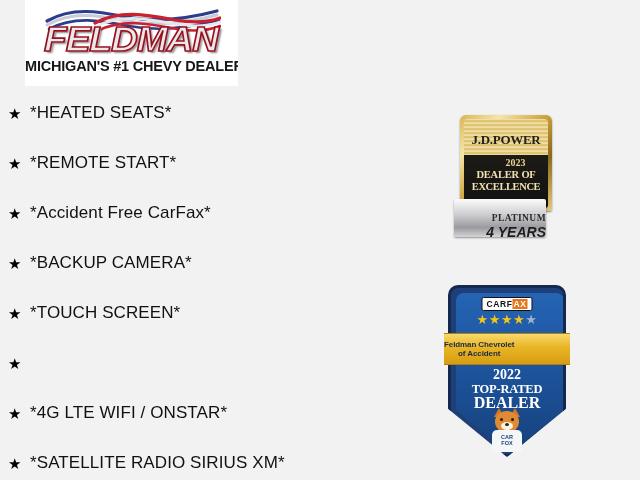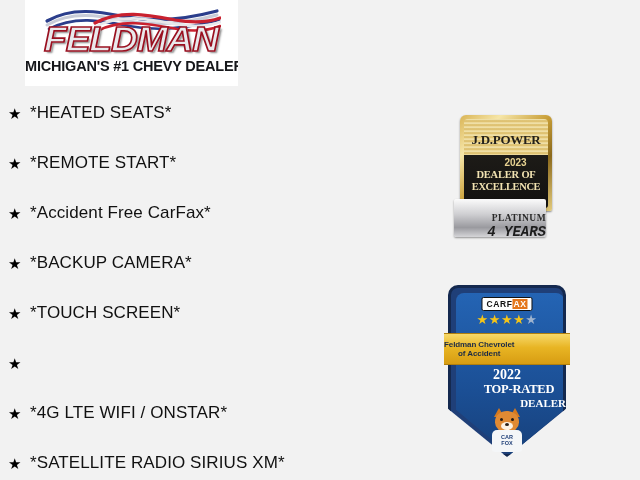--- a/index.html
+++ b/index.html
@@ -168,21 +168,21 @@
     top: 40px;
     right: 4px;
     bottom: 3px;
     background: linear-gradient(180deg,#1d1b17 0%,#121110 100%);
     border-radius: 0 0 3px 3px;
     text-align: center;
     padding-top: 2px;
     box-sizing: border-box;
   }
   .jdp-year {
-    font-family: Liberation Sans, sans-serif;
+    font-family: Liberation Serif, serif;
     font-weight: bold;
     font-size: 10px;
     color: #e7d291;
     line-height: 12px;
     margin-left: 19px;
   }
   .jdp-dealer {
     font-family: "Liberation Serif", serif;
     font-weight: bold;
     font-size: 10.5px;
@@ -213,21 +213,21 @@
   }
   .jdp-platinum {
     font-family: "Liberation Serif", serif;
     font-weight: bold;
     font-size: 9.5px;
     color: #2a2a2a;
     letter-spacing: 0.4px;
     line-height: 12px;
   }
   .jdp-years {
-    font-family: Liberation Mono, monospace;
+    font-family: Liberation Sans, sans-serif;
     font-weight: bold;
     font-style: italic;
     font-size: 14px;
     color: #1d1d1d;
     line-height: 16px;
   }
 
   
   .cfx {
     position: absolute;
@@ -330,31 +330,30 @@
     left: 0;
     top: 97px;
     width: 118px;
     text-align: center;
     font-family: "Liberation Serif", serif;
     font-weight: bold;
     font-size: 12.5px;
     color: #ffffff;
     line-height: 14px;
     letter-spacing: -0.2px;
-    padding-left: 12px;
   }
   .cfx-dealer {
     position: absolute;
     left: 0;
     top: 111px;
     width: 118px;
-    text-align: right;
-    font-family: "Liberation Serif", serif;
-    font-weight: bold;
-    font-size: 11px;
+    text-align: center;
+    font-family: "Liberation Serif", serif;
+    font-weight: bold;
+    font-size: 16px;
     color: #ffffff;
     line-height: 14px;
   }
   .cfx-fox {
     position: absolute;
     left: 50%;
     top: 126px;
     transform: translateX(-50%);
     width: 40px;
     height: 44px;

